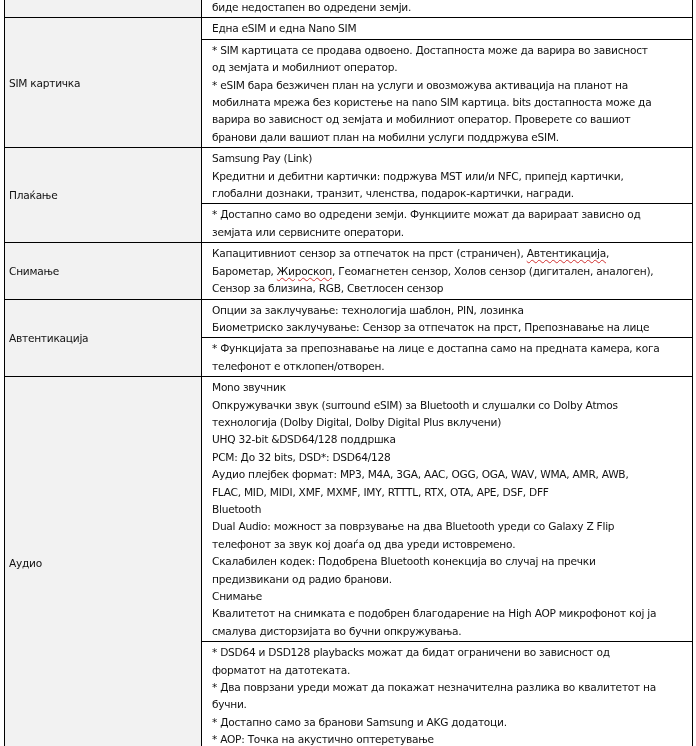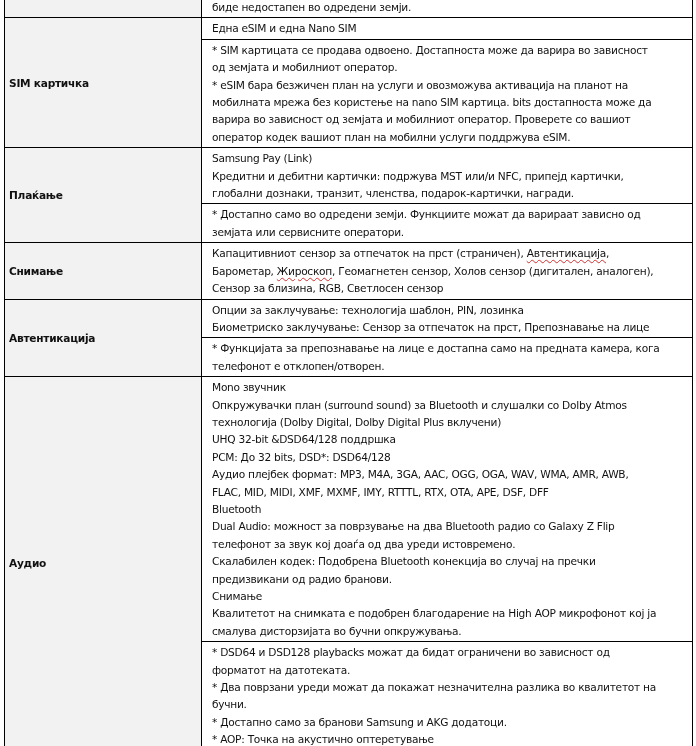--- a/index.html
+++ b/index.html
@@ -21,21 +21,21 @@
     table-layout: fixed;
   }
   #spec-table td {
     border: 1px solid #000000;
     padding: 0;
     vertical-align: middle;
   }
   td.label-cell {
     width: 192px;
     background: #f2f2f2;
-    font-weight: bold;
+    font-weight: normal;
     padding-left: 4px !important;
   }
   td.value-cell {
     background: #ffffff;
   }
   .cell-inner {
     padding: 2px 6px 1px 10px;
   }
   .line {
     display: block;
@@ -70,21 +70,21 @@
         </td>
       </tr>
       <tr>
         <td class="value-cell">
           <div class="cell-inner">
             <span class="line">* SIM картицата се продава одвоено. Достапноста може да варира во зависност</span>
             <span class="line">од земјата и мобилниот оператор.</span>
             <span class="line">* eSIM бара безжичен план на услуги и овозможува активација на планот на</span>
             <span class="line">мобилната мрежа без користење на nano SIM картица. bits достапноста може да</span>
             <span class="line">варира во зависност од земјата и мобилниот оператор. Проверете со вашиот</span>
-            <span class="line">оператор кодек вашиот план на мобилни услуги поддржува eSIM.</span>
+            <span class="line">бранови дали вашиот план на мобилни услуги поддржува eSIM.</span>
           </div>
         </td>
       </tr>
       <tr>
         <td class="label-cell" rowspan="2">Плаќање</td>
         <td class="value-cell">
           <div class="cell-inner">
             <span class="line">Samsung Pay (Link)</span>
             <span class="line">Кредитни и дебитни картички: подржува MST или/и NFC, припејд картички,</span>
             <span class="line">глобални дознаки, транзит, членства, подарок-картички, награди.</span>
@@ -124,28 +124,28 @@
             <span class="line">* Функцијата за препознавање на лице е достапна само на предната камера, кога</span>
             <span class="line">телефонот е отклопен/отворен.</span>
           </div>
         </td>
       </tr>
       <tr>
         <td class="label-cell" rowspan="2">Аудио</td>
         <td class="value-cell">
           <div class="cell-inner">
             <span class="line">Mono звучник</span>
-            <span class="line">Опкружувачки план (surround sound) за Bluetooth и слушалки со Dolby Atmos</span>
+            <span class="line">Опкружувачки звук (surround eSIM) за Bluetooth и слушалки со Dolby Atmos</span>
             <span class="line">технологија (Dolby Digital, Dolby Digital Plus вклучени)</span>
             <span class="line">UHQ 32-bit &amp;DSD64/128 поддршка</span>
             <span class="line">PCM: До 32 bits, DSD*: DSD64/128</span>
             <span class="line">Аудио плејбек формат: MP3, M4A, 3GA, AAC, OGG, OGA, WAV, WMA, AMR, AWB,</span>
             <span class="line">FLAC, MID, MIDI, XMF, MXMF, IMY, RTTTL, RTX, OTA, APE, DSF, DFF</span>
             <span class="line">Bluetooth</span>
-            <span class="line">Dual Audio: можност за поврзување на два Bluetooth радио со Galaxy Z Flip</span>
+            <span class="line">Dual Audio: можност за поврзување на два Bluetooth уреди со Galaxy Z Flip</span>
             <span class="line">телефонот за звук кој доаѓа од два уреди истовремено.</span>
             <span class="line">Скалабилен кодек: Подобрена Bluetooth конекција во случај на пречки</span>
             <span class="line">предизвикани од радио бранови.</span>
             <span class="line">Снимање</span>
             <span class="line">Квалитетот на снимката е подобрен благодарение на High AOP микрофонот кој ја</span>
             <span class="line">смалува дисторзијата во бучни опкружувања.</span>
           </div>
         </td>
       </tr>
       <tr>

